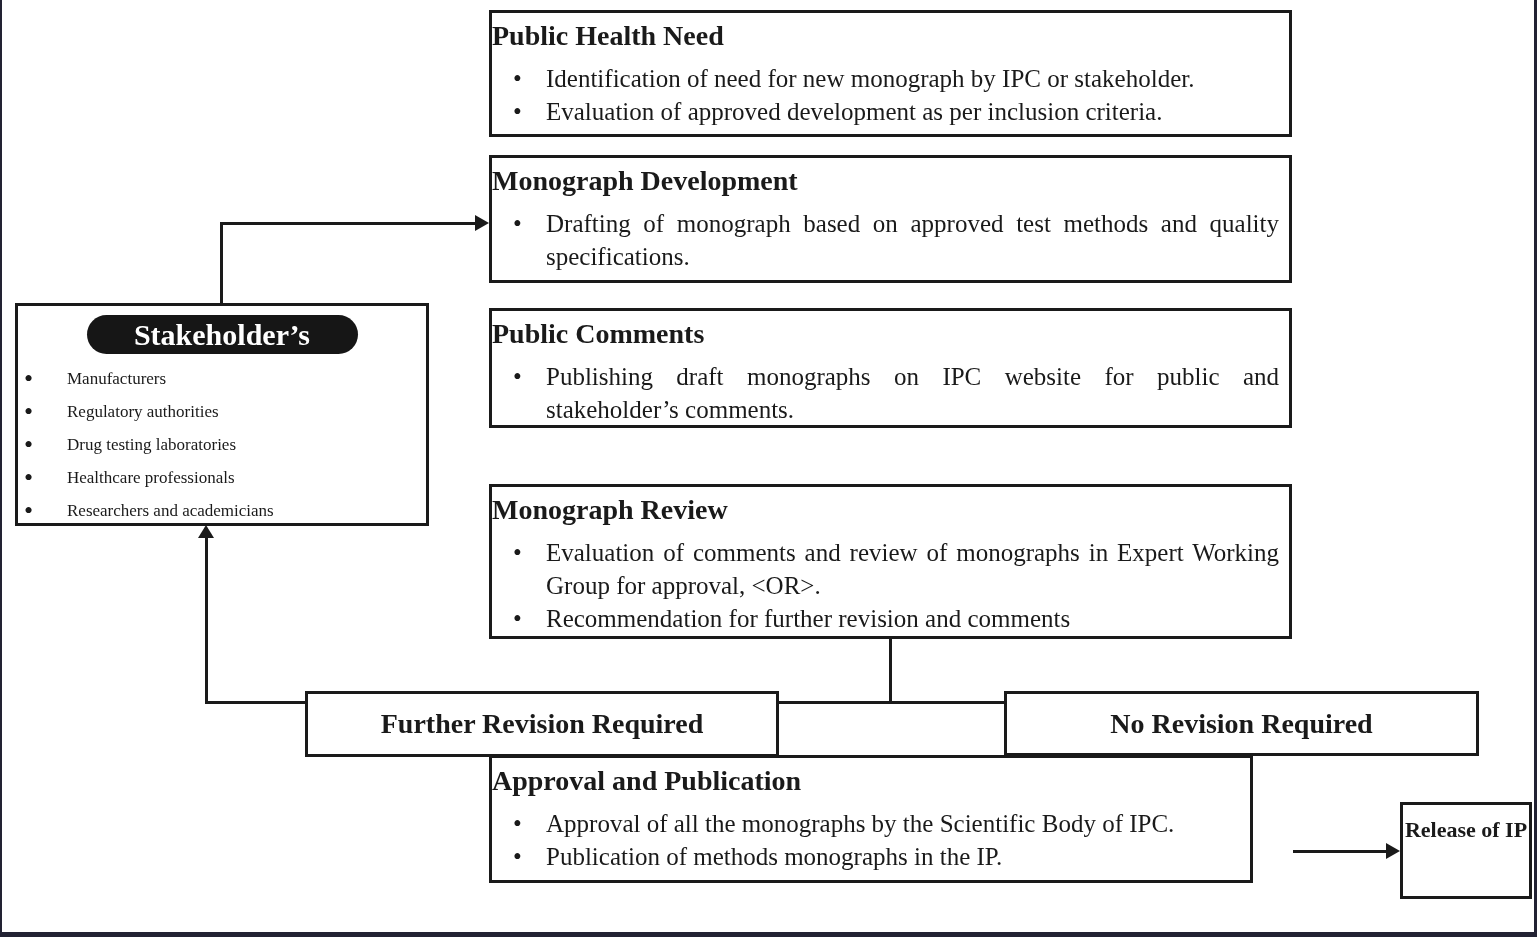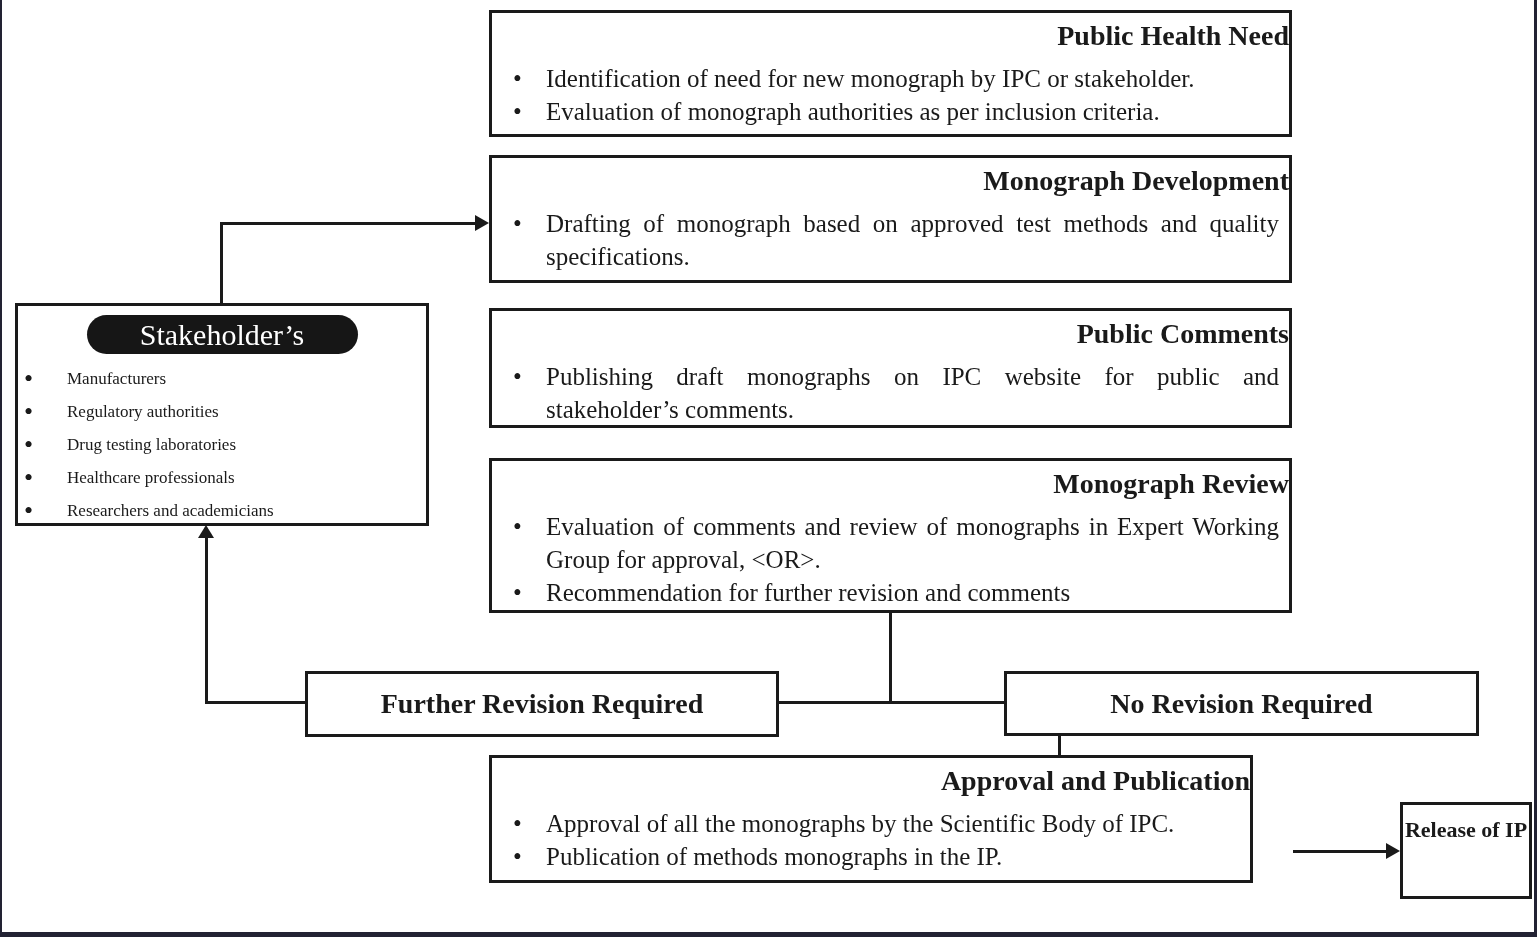--- a/index.html
+++ b/index.html
@@ -29,21 +29,21 @@
     position: absolute;
     border: 3px solid var(--ink);
     background: var(--paper);
   }
   .box-title {
     padding-top: 5px;
     margin-bottom: 8px;
     font-weight: 700;
     font-size: 28px;
     line-height: 36px;
-    text-align: right;
+    text-align: left;
     white-space: nowrap;
   }
   .bullet-row {
     display: flex;
     align-items: flex-start;
     padding: 0 10px 0 21px;
   }
   .bullet-dot {
     flex: none;
     width: 33px;
@@ -57,36 +57,37 @@
   }
   .justify { text-align: justify; }
   
   .stakeholder-pill {
     width: 271px;
     height: 39px;
     margin: 9px auto 8px auto;
     background: var(--pill-bg);
     color: var(--pill-text);
     border-radius: 20px;
-    font-weight: 400;
+    font-weight: 700;
     font-size: 30px;
     line-height: 39px;
     text-align: center;
   }
   .stk-row { padding: 0 4px 0 6px; }
   .stk-row .bullet-dot { width: 43px; font-size: 26px; }
   .stk-row .bullet-text { font-size: 17px; }
   
   .label-box {
     display: flex;
     align-items: center;
     justify-content: center;
     font-weight: 700;
     font-size: 28px;
     text-align: center;
+    margin-top: 20px;
   }
   .release-box {
     font-weight: 700;
     font-size: 22px;
     line-height: 38px;
     text-align: center;
     padding-top: 6px;
   }
   
   .line { position: absolute; background: var(--ink); }
@@ -132,41 +133,41 @@
   <div class="arrow-right" style="left:1384px;top:843px"></div>
 
   <div class="box" style="left:487px;top:10px;width:803px;height:127px">
     <div class="box-title">Public Health Need</div>
     <div class="bullet-row">
       <span class="bullet-dot">•</span>
       <span class="bullet-text">Identification of need for new monograph by IPC or stakeholder.</span>
     </div>
     <div class="bullet-row">
       <span class="bullet-dot">•</span>
-      <span class="bullet-text">Evaluation of monograph authorities as per inclusion criteria.</span>
+      <span class="bullet-text">Evaluation of approved development as per inclusion criteria.</span>
     </div>
   </div>
 
   <div class="box" style="left:487px;top:155px;width:803px;height:128px">
     <div class="box-title">Monograph Development</div>
     <div class="bullet-row">
       <span class="bullet-dot">•</span>
       <span class="bullet-text justify">Drafting of monograph based on approved test methods and quality specifications.</span>
     </div>
   </div>
 
   <div class="box" style="left:487px;top:308px;width:803px;height:120px">
     <div class="box-title">Public Comments</div>
     <div class="bullet-row">
       <span class="bullet-dot">•</span>
       <span class="bullet-text justify">Publishing draft monographs on IPC website for public and stakeholder’s comments.</span>
     </div>
   </div>
 
-  <div class="box" style="left:487px;top:458px;width:803px;height:155px">
+  <div class="box" style="left:487px;top:484px;width:803px;height:155px">
     <div class="box-title">Monograph Review</div>
     <div class="bullet-row">
       <span class="bullet-dot">•</span>
       <span class="bullet-text justify">Evaluation of comments and review of monographs in Expert Working Group for approval, &lt;OR&gt;.</span>
     </div>
     <div class="bullet-row">
       <span class="bullet-dot">•</span>
       <span class="bullet-text">Recommendation for further revision and comments</span>
     </div>
   </div>

